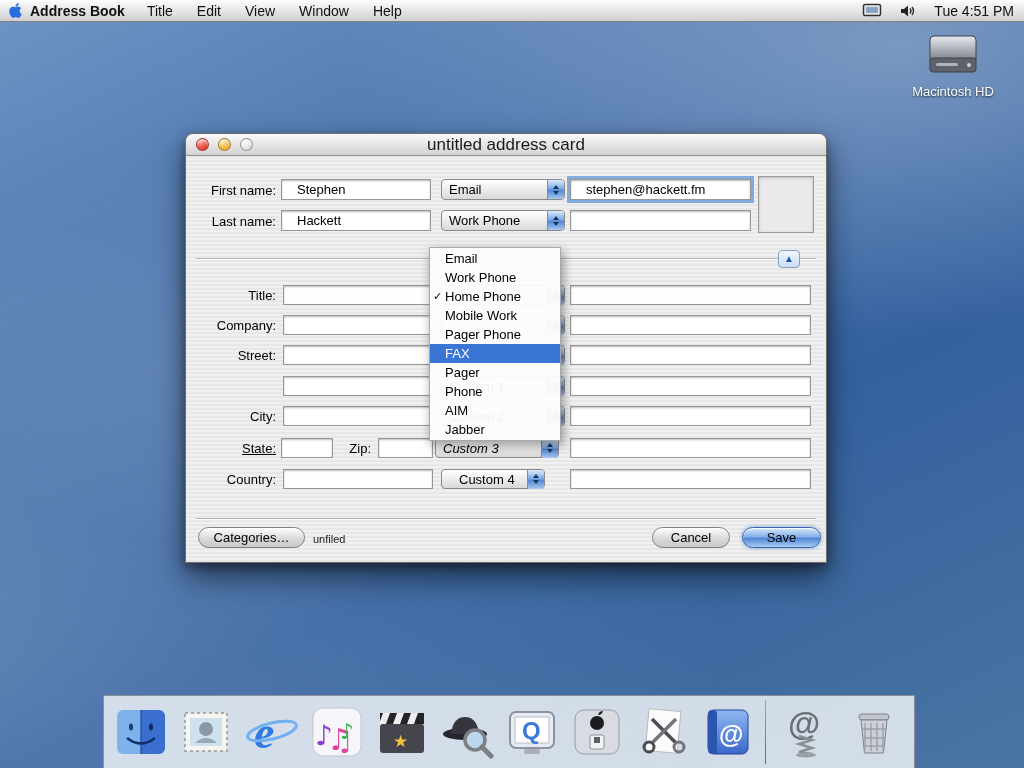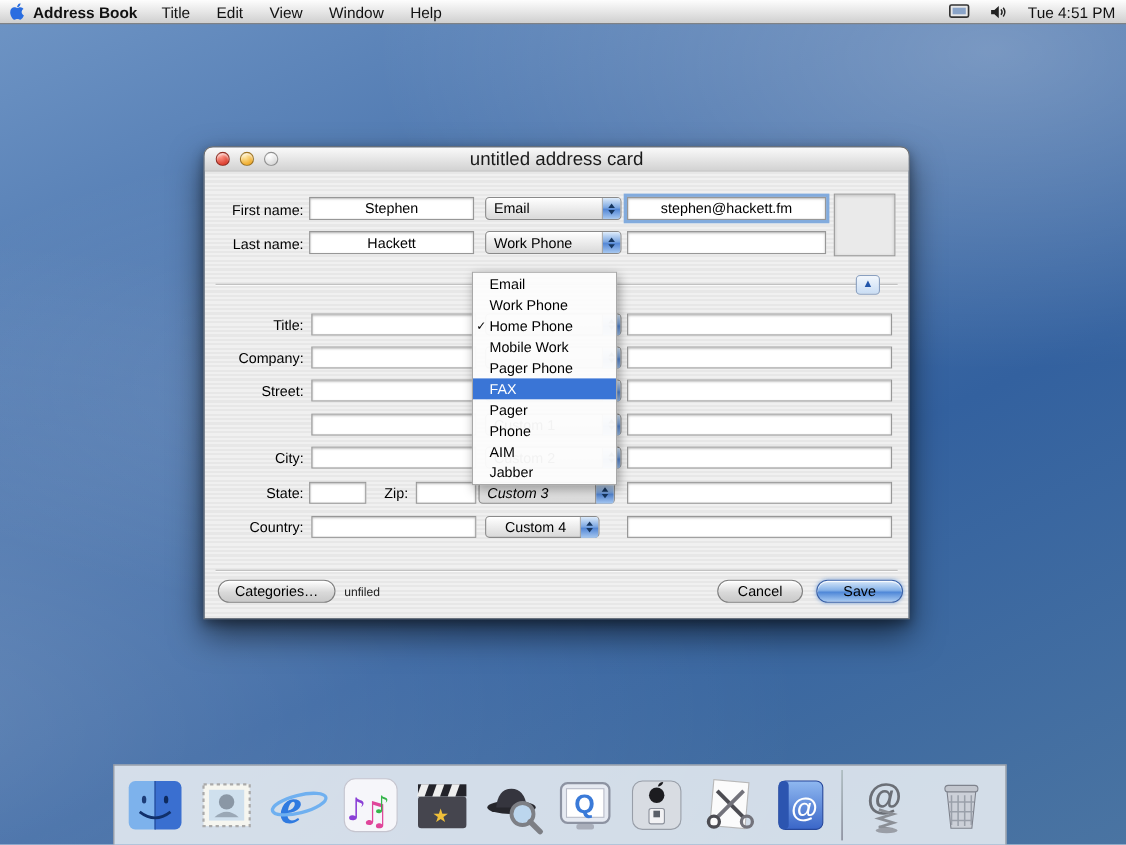--- a/index.html
+++ b/index.html
@@ -33,22 +33,22 @@
     background:linear-gradient(#fafafa,#d2d2d2); border-bottom:1px solid #8f8f8f;
     border-radius:8px 8px 0 0; display:flex; align-items:center; }
   .titlebar .title { position:absolute; left:0; right:0; text-align:center; font-size:17px; color:#1a1a1a; }
   .tl { width:13px; height:13px; border-radius:50%; margin-left:9px; border:1px solid rgba(0,0,0,.35);
         box-shadow:inset 0 2px 2px rgba(255,255,255,.7); position:relative; z-index:2; }
   .tl.red { background:radial-gradient(circle at 35% 30%, #ff9a8a, #dd3f30 70%); margin-left:10px; }
   .tl.yellow { background:radial-gradient(circle at 35% 30%, #ffe9a8, #f0ad2e 70%); }
   .tl.gray { background:radial-gradient(circle at 35% 30%, #ffffff, #d8d8d8 75%); }
   .flabel { position:absolute; left:0; width:90px; text-align:right; font-size:13px; color:#000; }
   .tfield { position:absolute; height:21px; background:#fff; border:1px solid #979797;
-    box-shadow:inset 0 1px 2px rgba(0,0,0,.28); font-size:13px; padding:0 3px;
-    font-family:"Liberation Sans", sans-serif;text-align:center; }
+    box-shadow:inset 0 1px 2px rgba(0,0,0,.28); font-size:13px; padding:0 15px;
+    font-family:"Liberation Sans", sans-serif; }
   .tfield.focused { box-shadow:0 0 0 3px #82abdd, inset 0 1px 2px rgba(0,0,0,.28); }
   .popupbtn { position:absolute; height:21px; border:1px solid #8a8a8a; border-radius:4px;
     background:linear-gradient(#ffffff,#d9d9d9); box-shadow:inset 0 1px 0 #fff;
     display:flex; align-items:center; font-size:13px; color:#000; padding-left:7px; }
   .popupbtn .stepper { margin-left:auto; width:17px; height:19px; border-left:1px solid #8a8a8a;
     border-radius:0 3px 3px 0;
     background:linear-gradient(#dcebfb,#7fa9e2 45%,#5588d6 55%,#a7c8f0);
     display:flex; flex-direction:column; align-items:center; justify-content:center; gap:2px; }
   .tri-up { width:0; height:0; border-left:3.5px solid transparent; border-right:3.5px solid transparent; border-bottom:4px solid #16365f; }
   .tri-dn { width:0; height:0; border-left:3.5px solid transparent; border-right:3.5px solid transparent; border-top:4px solid #16365f; }
@@ -106,20 +106,36 @@
           <rect x="4" y="4" width="12" height="6" fill="#8aa4c8"></rect>
         </svg>
       <svg width="16" height="14" viewBox="0 0 16 14">
           <polygon points="1,5 4,5 8,1.5 8,12.5 4,9 1,9" fill="#222"></polygon>
           <path d="M10 4.5 q2 2.5 0 5 M12 3 q3 4 0 8" stroke="#222" stroke-width="1.3" fill="none"></path>
         </svg>
       <span class="clock">Tue 4:51 PM</span>
     </span>
   </div>
 
+  <div id="hd-icon">
+    <svg width="58" height="48" viewBox="0 0 58 48">
+      <defs>
+          <linearGradient id="hdg" x1="0" y1="0" x2="0" y2="1">
+            <stop offset="0" stop-color="#e8eaee"></stop>
+            <stop offset=".5" stop-color="#a9aeb6"></stop>
+            <stop offset="1" stop-color="#6e737c"></stop>
+          </linearGradient>
+        </defs>
+      <rect x="6" y="6" width="46" height="28" rx="4" fill="url(#hdg)" stroke="#3e4148"></rect>
+      <rect x="6" y="28" width="46" height="14" rx="3" fill="#5d626c" stroke="#3e4148"></rect>
+      <rect x="12" y="33" width="22" height="3" rx="1.5" fill="#aeb3bb"></rect>
+      <circle cx="45" cy="35" r="2" fill="#cdd2d8"></circle>
+    </svg>
+    <div class="hd-label">Macintosh HD</div>
+  </div>
 
   <div id="window">
     <div class="titlebar">
       <span class="title">untitled address card</span>
       <span class="tl red"></span>
       <span class="tl yellow"></span>
       <span class="tl gray"></span>
     </div>
 
     <span class="flabel" style="top:49px;">First name:</span>
@@ -198,21 +214,21 @@
     <input class="tfield" style="left: 97px; top: 272px; width: 150px; height: 20px;" value="">
     <div class="popupbtn" style="left:255px; top:272px; width:124px; height:20px;">
       <span>Custom 2</span>
       <span class="stepper">
           <span class="tri-up"></span>
           <span class="tri-dn"></span>
         </span>
     </div>
     <input class="tfield" style="left: 384px; top: 272px; width: 241px; height: 20px;" value="">
 
-    <span class="flabel" style="top:307px;">State:</span>
+    <span class="flabel" style="top:307px;text-decoration:underline;">State:</span>
     <input class="tfield" style="left: 95px; top: 304px; width: 52px; height: 20px;" value="">
     <span class="flabel" style="top:307px; left:100px; width:85px;">Zip:</span>
     <input class="tfield" style="left: 192px; top: 304px; width: 55px; height: 20px;" value="">
     <div class="popupbtn" style="left:249px; top:304px; width:124px; height:20px;font-style:italic;">
       <span>Custom 3</span>
       <span class="stepper">
           <span class="tri-up"></span>
           <span class="tri-dn"></span>
         </span>
     </div>

